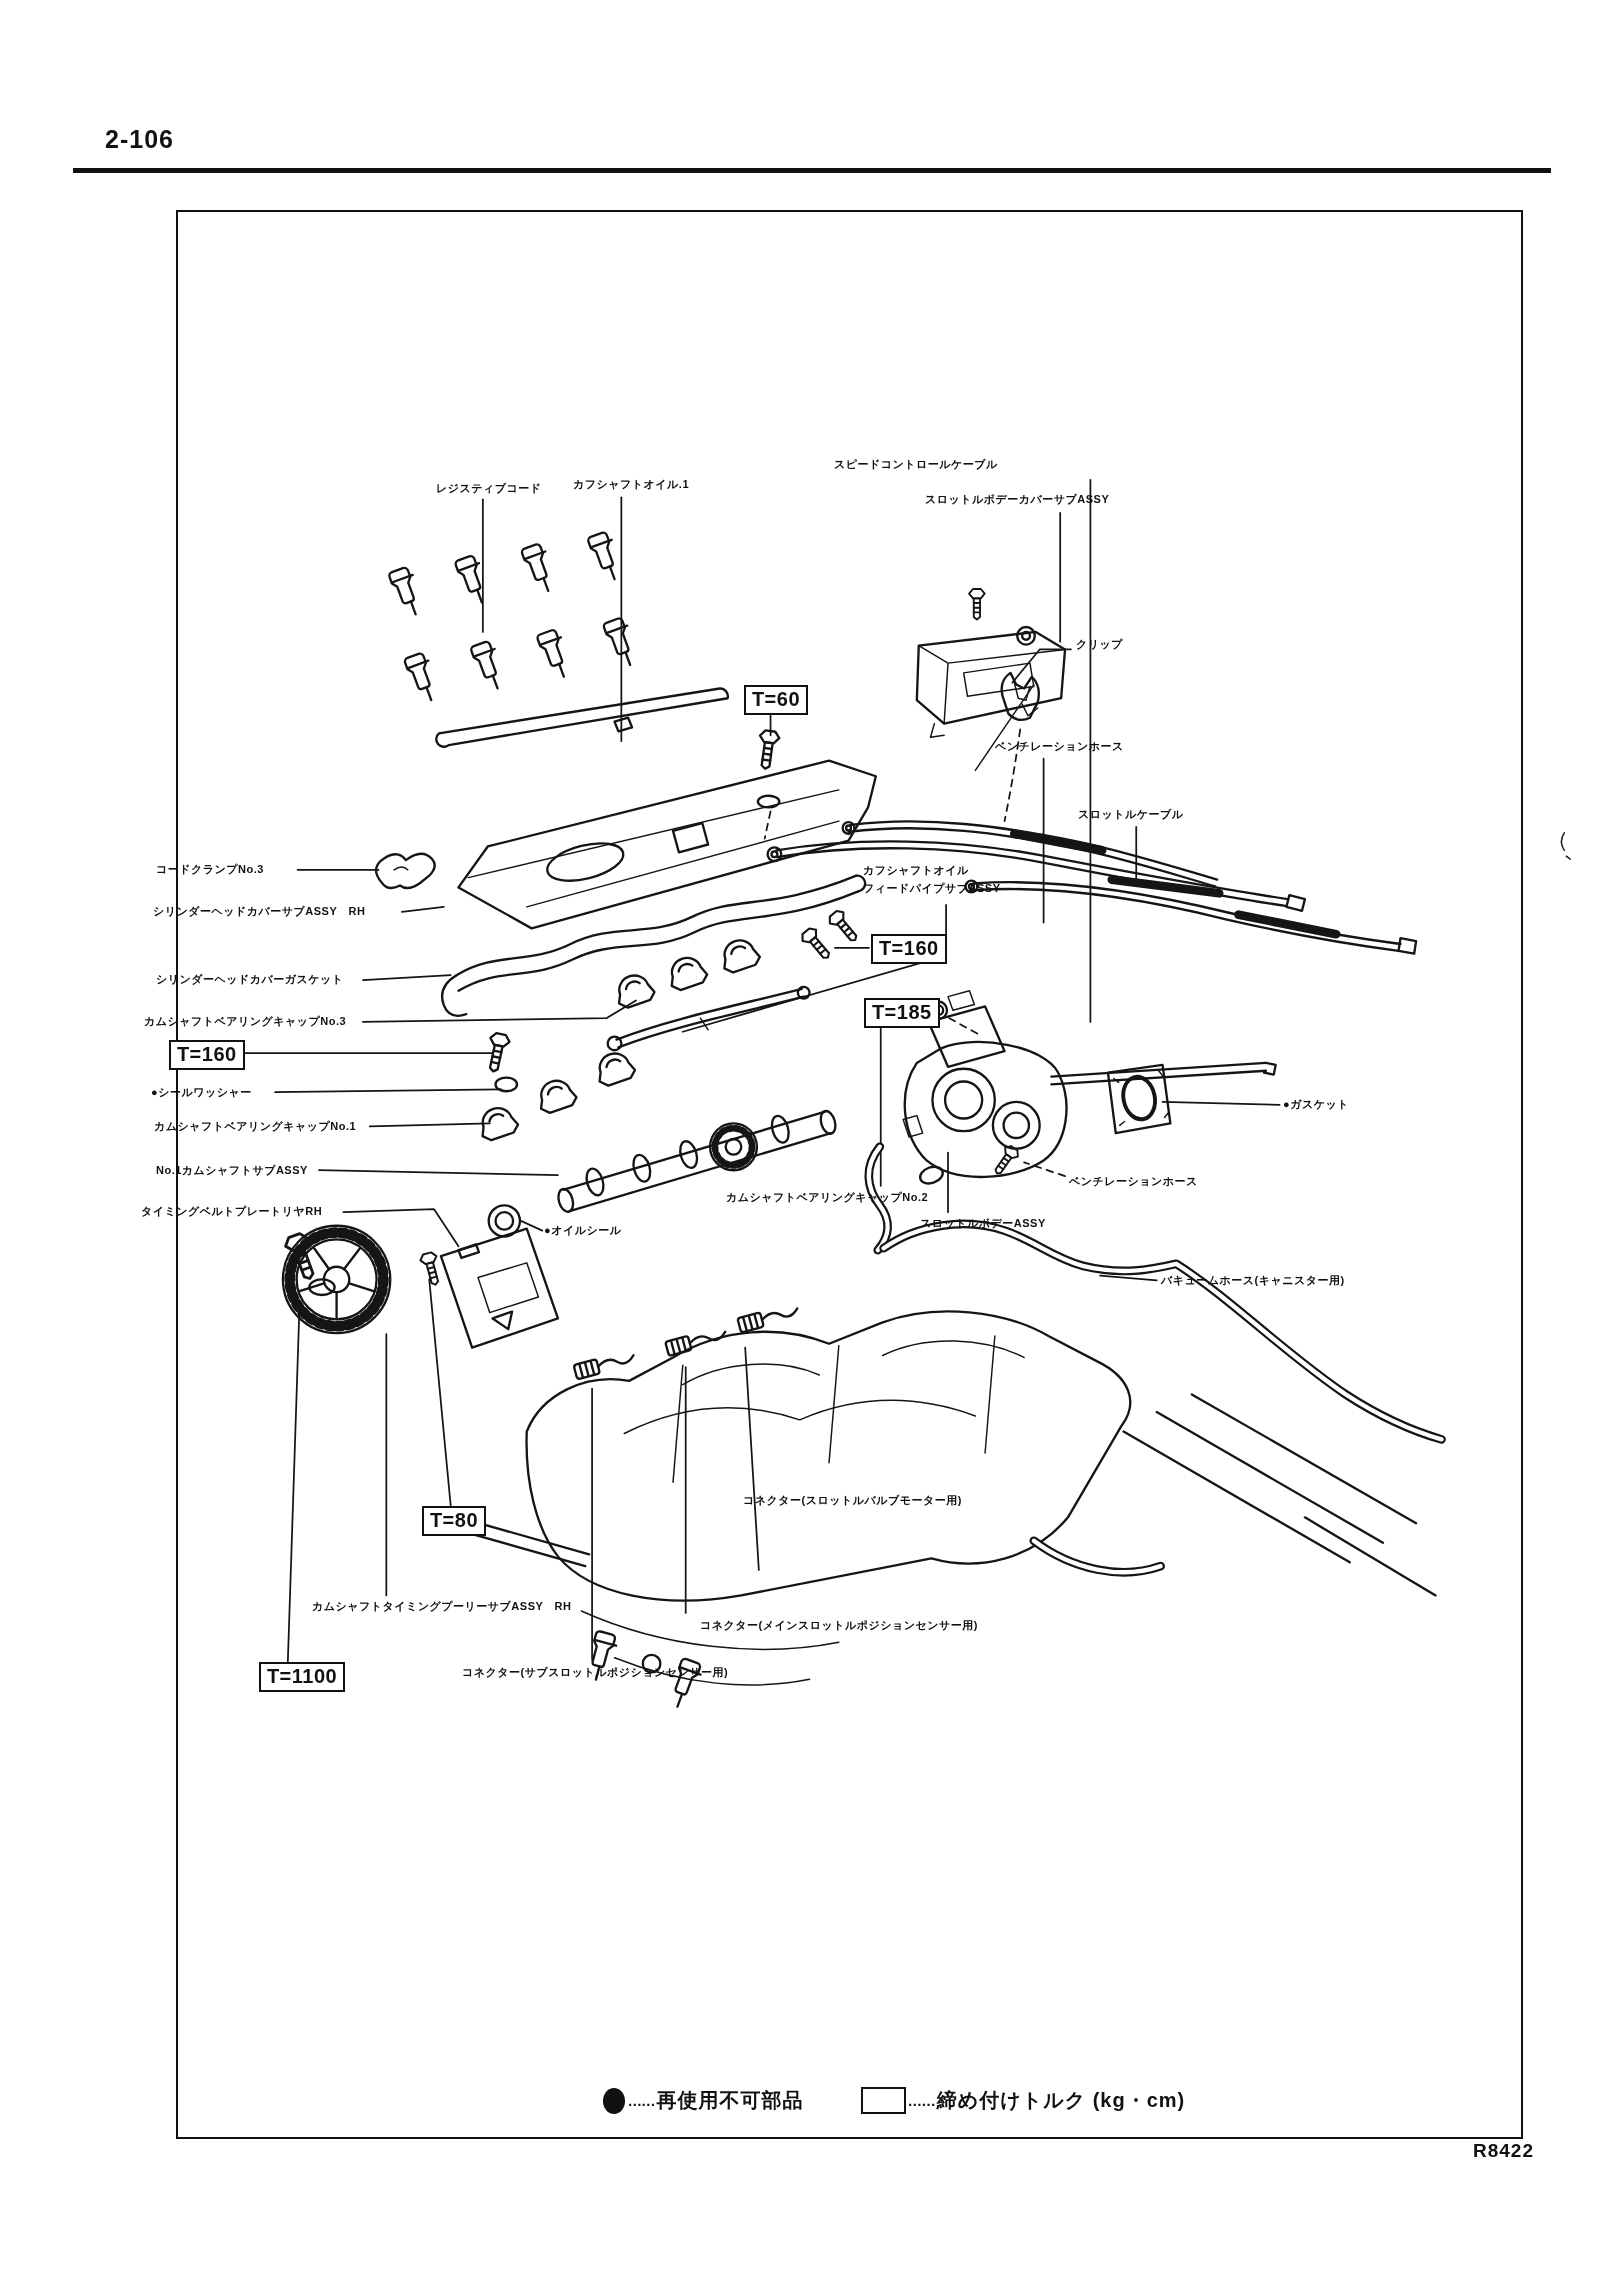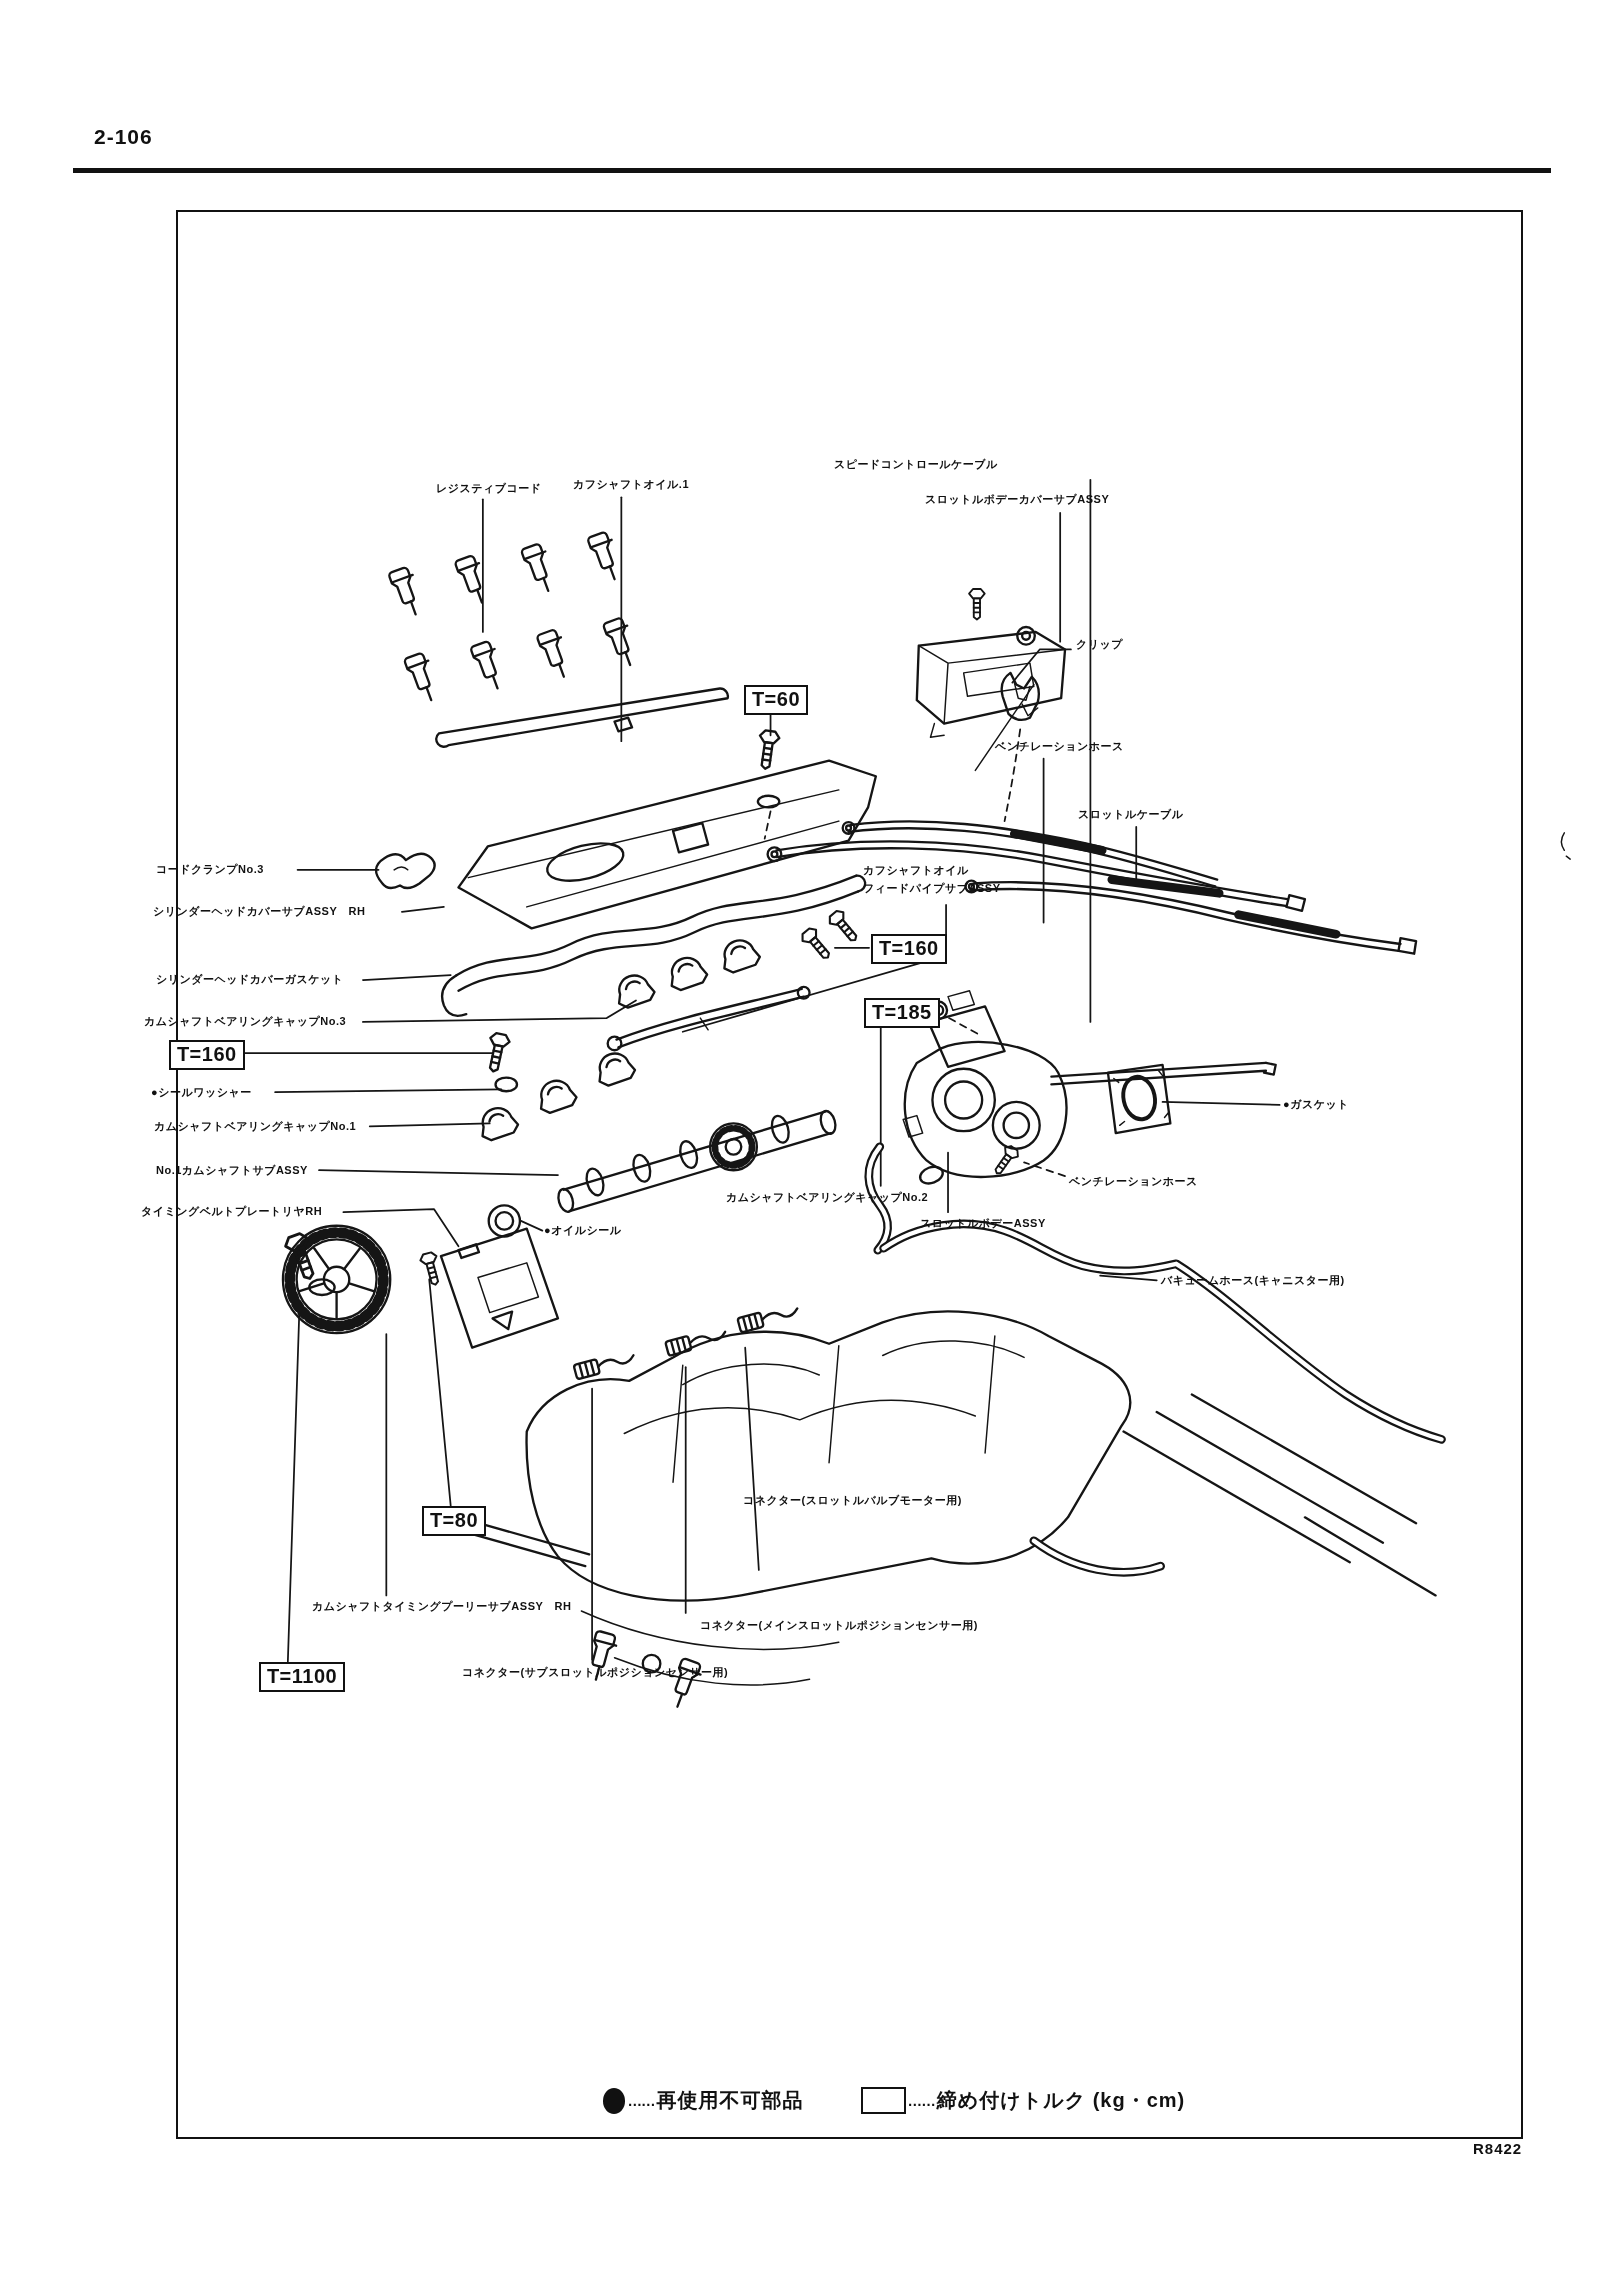--- a/index.html
+++ b/index.html
@@ -1,18 +1,18 @@
 <!DOCTYPE html>
 <html><head>
 <meta charset="utf-8">
 <style>
   html,body{margin:0;padding:0;background:#e8e8e8;}
   #page{position:relative;width:1623px;height:2278px;background:#ffffff;overflow:hidden;
         font-family:"Liberation Sans",sans-serif;color:#111;}
-  .hdr-num{position:absolute;left:94px;top:125px;font-size:21px;font-weight:700;letter-spacing:1px;}
+  .hdr-num{position:absolute;left:105px;top:125px;font-size:25px;font-weight:700;letter-spacing:1px;}
   .hdr-title{position:absolute;left:546px;top:123px;width:546px;text-align:center;
              font-size:24.4px;font-weight:700;letter-spacing:1px;}
   .hdr-rule{position:absolute;left:73px;top:168px;width:1478px;height:4.9px;background:#111;}
   .frame{position:absolute;left:176px;top:210px;width:1343px;height:1925px;border:2.9px solid #111;}
   .callout{position:absolute;font-size:11px;font-weight:700;letter-spacing:0.5px;white-space:nowrap;line-height:1.6;}
   .tbox{position:absolute;border:2.4px solid #111;background:#fff;padding:1px 5.9px 2px;
         font-size:20px;font-weight:700;letter-spacing:0.5px;white-space:nowrap;}
   svg{position:absolute;left:0;top:0;}
   .ink{stroke:#151515;fill:none;stroke-width:2.4;stroke-linecap:round;stroke-linejoin:round;}
   .thin{stroke-width:1.5;}
@@ -20,21 +20,21 @@
   .fat{stroke-width:9;}
   .tube-out{stroke-width:9;}
   .tube-in{stroke:#ffffff;stroke-width:4.5;}
   .dash{stroke-dasharray:7,6;stroke-width:1.8;}
   .legend{position:absolute;left:603px;top:2087px;display:flex;align-items:center;font-weight:700;}
   .legend .dot{width:22.4px;height:26px;background:#111;border-radius:50%;margin-right:2px;}
   .legend .dots{font-size:14.6px;letter-spacing:-1px;}
   .legend .ltxt{font-size:20px;letter-spacing:1px;margin-left:2px;}
   .legend .spacer{width:57px;}
   .legend .lbox{width:41px;height:22.4px;border:2.4px solid #111;margin-right:2px;}
-  .refcode{position:absolute;left:1473px;top:2140px;font-size:15px;font-weight:700;letter-spacing:1px;}
+  .refcode{position:absolute;left:1473px;top:2140px;font-size:19px;font-weight:700;letter-spacing:1px;}
 </style>
 </head>
 <body>
 
 <div id="page">
 
   <div class="hdr-num">2-106</div>
   <div class="hdr-rule"></div>
 
   <div class="frame"></div>

